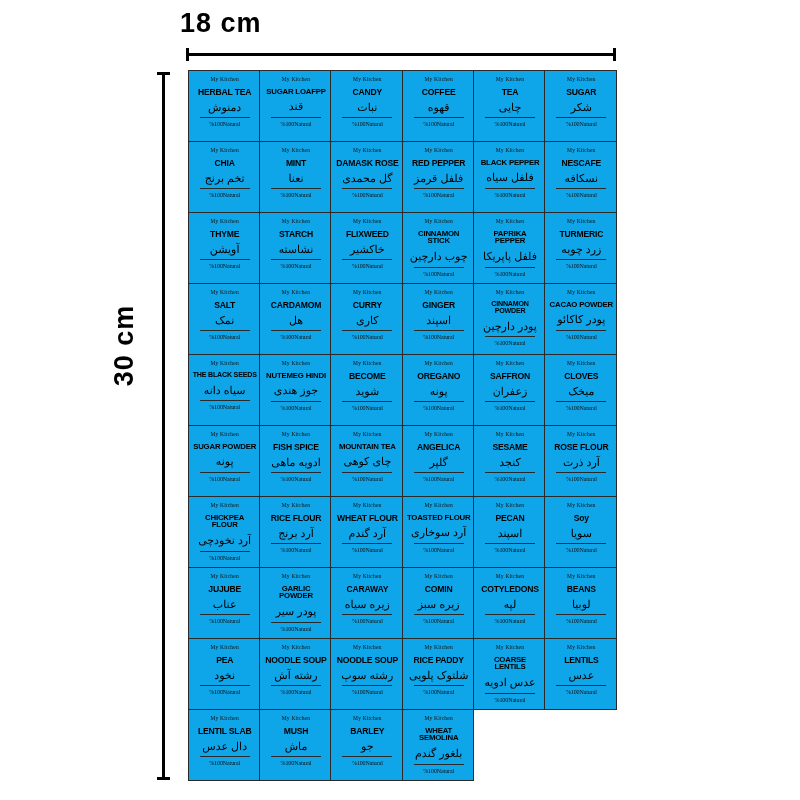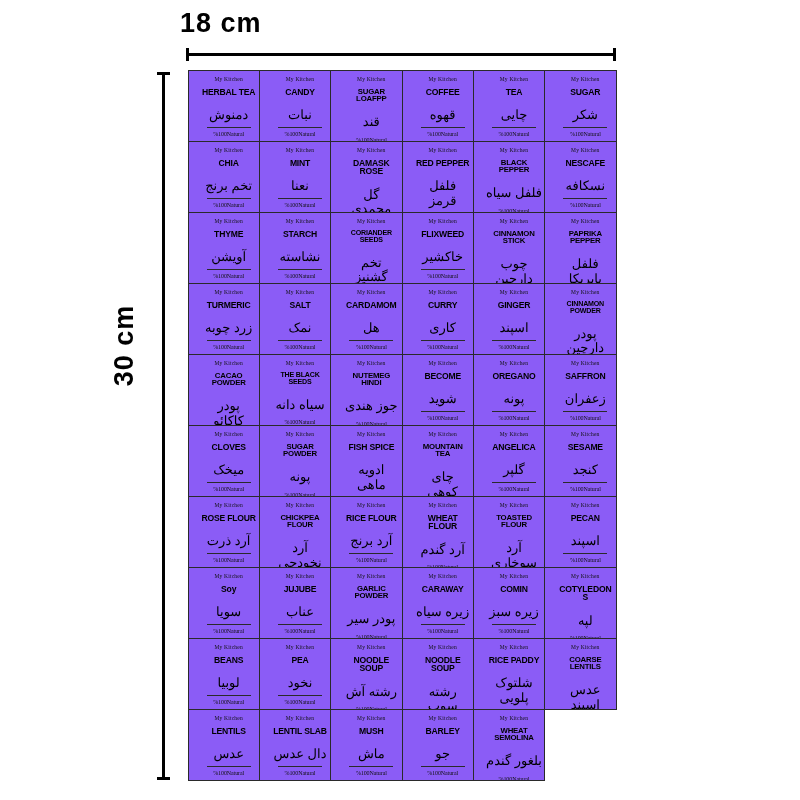--- a/index.html
+++ b/index.html
@@ -101,22 +101,22 @@
     background: #fff;
   }
   .label {
     border: 1px solid #2a2a2a;
     margin: -0.5px;
     box-sizing: border-box;
     display: flex;
     flex-direction: column;
     align-items: center;
     justify-content: flex-start;
-    padding: 4px 2px 3px 12px;
-    background: #8b5cf6;
+    padding: 4px 2px 3px 4px;
+    background: #0ea5e9;
     overflow: hidden;
   }
   .brand {
     font-size: 5.5px;
     letter-spacing: 0.2px;
     color: #111;
     line-height: 1.1;
     margin-top: 1px;
     font-family: "Liberation Serif", serif;
   }
@@ -127,24 +127,24 @@
     text-align: center;
     line-height: 1.02;
     margin-top: 6px;
     color: #000;
     width: 100%;
     word-break: break-word;
   }
   .name.tiny { font-size: 7.1px; }
   .name.small { font-size: 7.8px; }
   .fa {
-    font-size: 13px;
+    font-size: 11px;
     text-align: center;
     direction: rtl;
-    margin-top: 12px;
+    margin-top: 5px;
     color: #000;
     line-height: 1.1;
     width: 100%;
   }
   .rule {
     width: 78%;
     height: 1px;
     background: #2a2a2a;
     margin-top: 4px;
   }
@@ -176,34 +176,34 @@
 <div id="sheet">
     <div class="label">
       <div class="brand">My Kitchen</div>
       <div class="name">HERBAL TEA</div>
       <div class="fa">دمنوش</div>
       <div class="rule"></div>
       <div class="natural">%100Natural</div>
     </div>
     <div class="label">
       <div class="brand">My Kitchen</div>
+      <div class="name small">SUGAR LOAFPP</div>
+      <div class="fa">قند</div>
+      <div class="rule"></div>
+      <div class="natural">%100Natural</div>
+    </div>
+    <div class="label">
+      <div class="brand">My Kitchen</div>
       <div class="name">CANDY</div>
       <div class="fa">نبات</div>
       <div class="rule"></div>
       <div class="natural">%100Natural</div>
     </div>
     <div class="label">
       <div class="brand">My Kitchen</div>
-      <div class="name small">SUGAR LOAFPP</div>
-      <div class="fa">قند</div>
-      <div class="rule"></div>
-      <div class="natural">%100Natural</div>
-    </div>
-    <div class="label">
-      <div class="brand">My Kitchen</div>
       <div class="name">COFFEE</div>
       <div class="fa">قهوه</div>
       <div class="rule"></div>
       <div class="natural">%100Natural</div>
     </div>
     <div class="label">
       <div class="brand">My Kitchen</div>
       <div class="name">TEA</div>
       <div class="fa">چایی</div>
       <div class="rule"></div>
@@ -267,27 +267,20 @@
     </div>
     <div class="label">
       <div class="brand">My Kitchen</div>
       <div class="name">STARCH</div>
       <div class="fa">نشاسته</div>
       <div class="rule"></div>
       <div class="natural">%100Natural</div>
     </div>
     <div class="label">
       <div class="brand">My Kitchen</div>
-      <div class="name tiny">CORIANDER SEEDS</div>
-      <div class="fa">تخم گشنیز</div>
-      <div class="rule"></div>
-      <div class="natural">%100Natural</div>
-    </div>
-    <div class="label">
-      <div class="brand">My Kitchen</div>
       <div class="name">FLIXWEED</div>
       <div class="fa">خاکشیر</div>
       <div class="rule"></div>
       <div class="natural">%100Natural</div>
     </div>
     <div class="label">
       <div class="brand">My Kitchen</div>
       <div class="name small">CINNAMON STICK</div>
       <div class="fa">چوب دارچین</div>
       <div class="rule"></div>
@@ -541,21 +534,21 @@
     <div class="label">
       <div class="brand">My Kitchen</div>
       <div class="name">RICE PADDY</div>
       <div class="fa">شلتوک پلویی</div>
       <div class="rule"></div>
       <div class="natural">%100Natural</div>
     </div>
     <div class="label">
       <div class="brand">My Kitchen</div>
       <div class="name small">COARSE LENTILS</div>
-      <div class="fa">عدس اسپند</div>
+      <div class="fa">عدس ادویه</div>
       <div class="rule"></div>
       <div class="natural">%100Natural</div>
     </div>
     <div class="label">
       <div class="brand">My Kitchen</div>
       <div class="name">LENTILS</div>
       <div class="fa">عدس</div>
       <div class="rule"></div>
       <div class="natural">%100Natural</div>
     </div>

